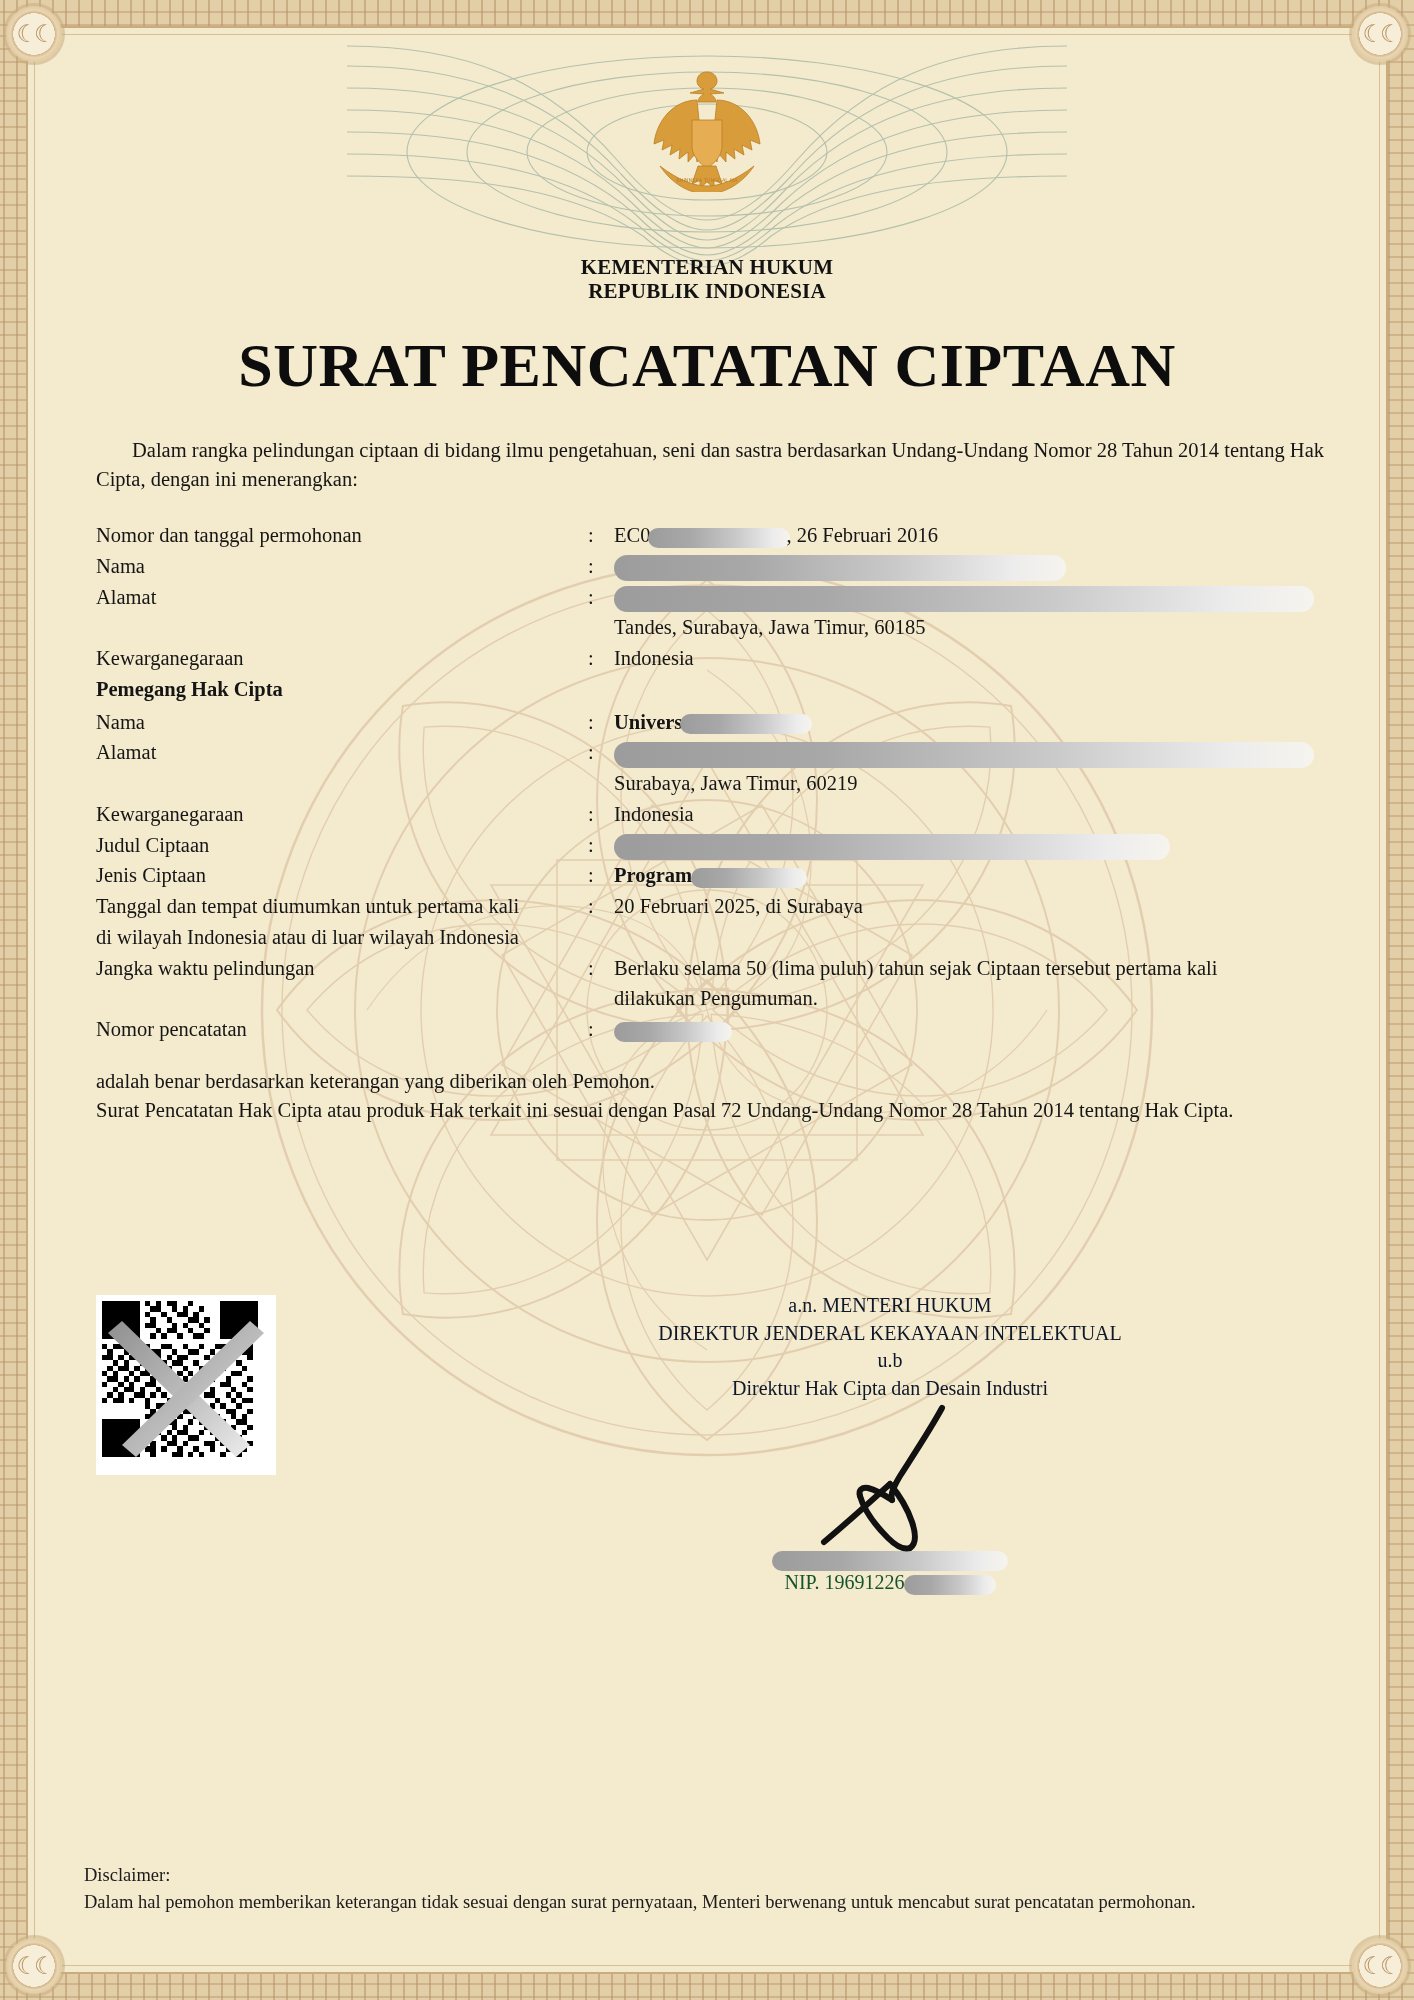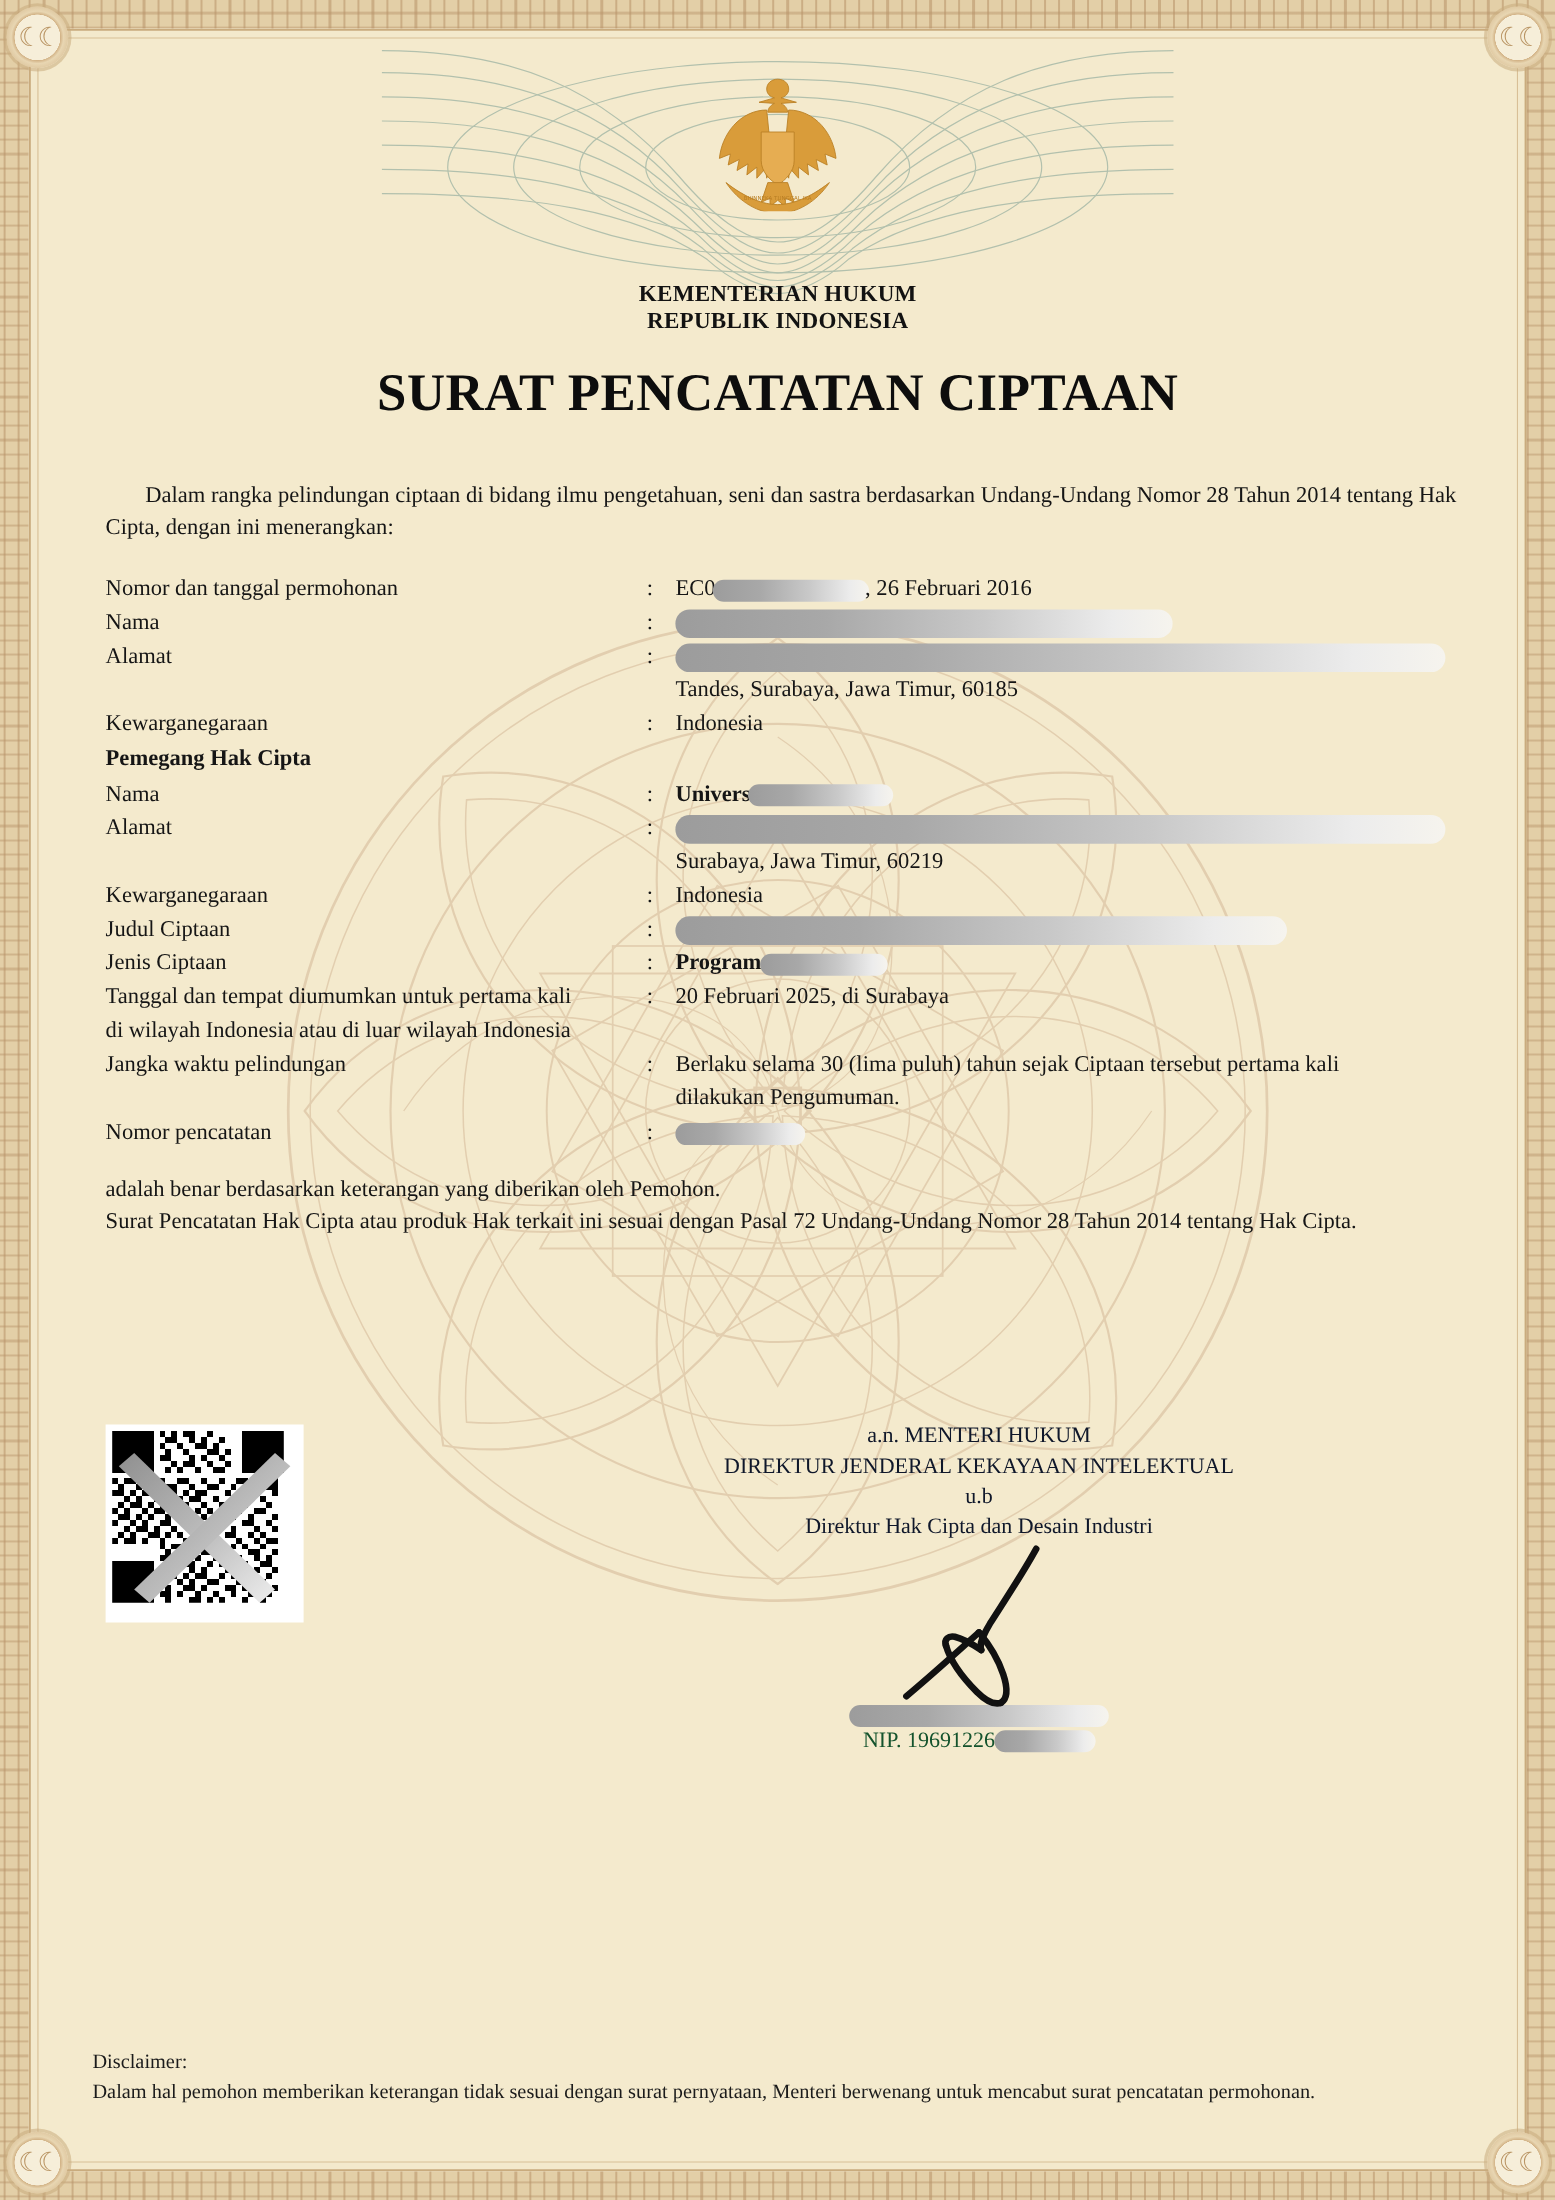--- a/index.html
+++ b/index.html
@@ -112,21 +112,21 @@
     font-size: 21px;
     letter-spacing: 0.2px;
     color: #121212;
     line-height: 1.16;
   }
   .doc-title {
     position: absolute;
     left: 0; right: 0;
     top: 330px;
     text-align: center;
-    font-size: 48px;
+    font-size: 62px;
     font-weight: bold;
     letter-spacing: 0.5px;
     color: #0d0d0d;
     z-index: 4;
   }
 
   
   .body-wrap {
     position: absolute;
     left: 96px;
@@ -418,21 +418,21 @@
             <span class="sub">di wilayah Indonesia atau di luar wilayah Indonesia</span>
           </td>
           <td class="col">:</td>
           <td class="val">20 Februari 2025, di Surabaya</td>
         </tr>
 
         <tr>
           <td class="lbl">Jangka waktu pelindungan</td>
           <td class="col">:</td>
           <td class="val">
-            <span>Berlaku selama 30 (lima puluh) tahun sejak Ciptaan tersebut pertama kali</span>
+            <span>Berlaku selama 50 (lima puluh) tahun sejak Ciptaan tersebut pertama kali</span>
             <span class="sub">dilakukan Pengumuman.</span>
           </td>
         </tr>
 
         <tr>
           <td class="lbl">Nomor pencatatan</td>
           <td class="col">:</td>
           <td class="val"><span class="redact" style="width:118px;"></span></td>
         </tr>
       </tbody>

